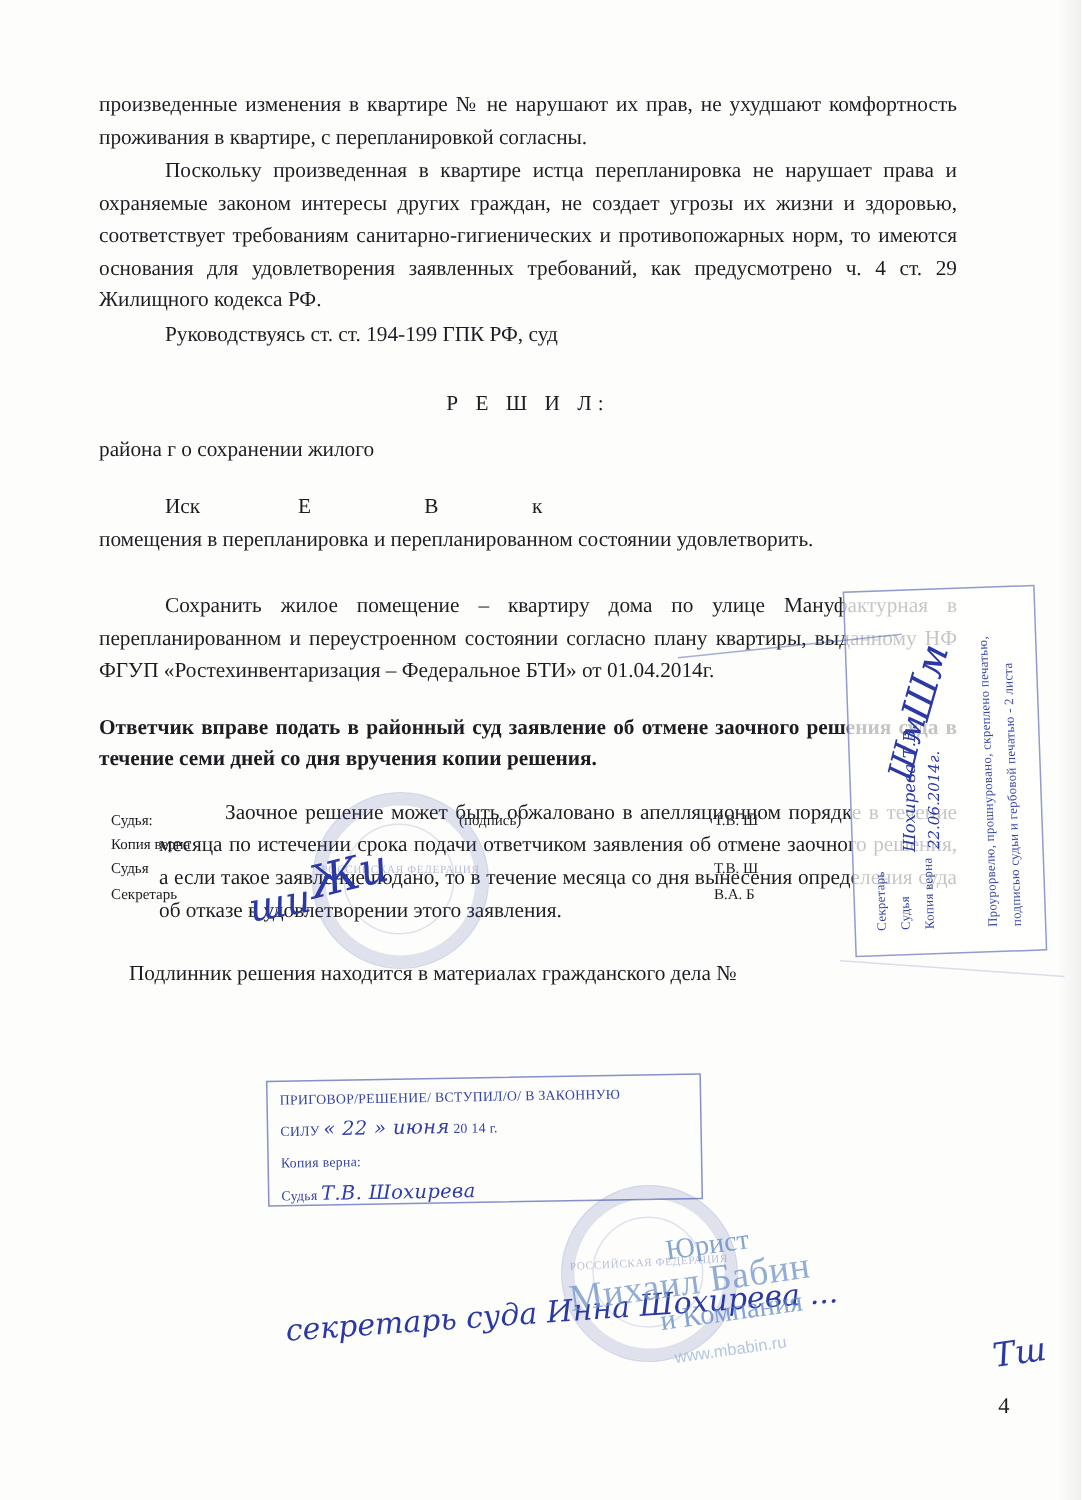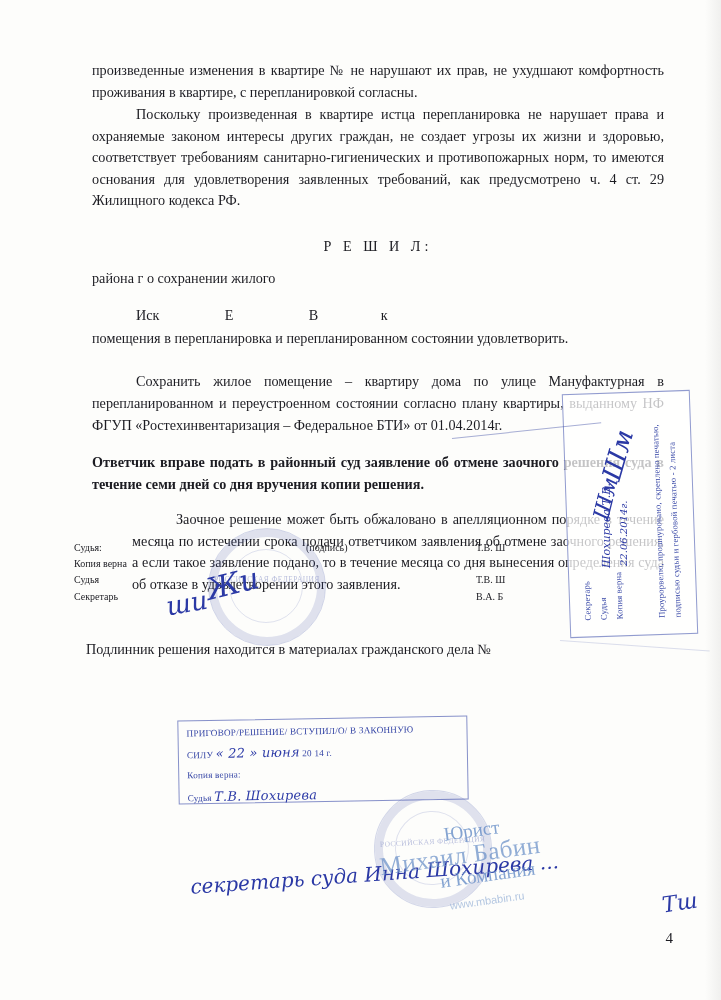--- a/index.html
+++ b/index.html
@@ -12,21 +12,21 @@
   }
   .page {
     position: relative;
     width: 721px;
     height: 1000px;
     background: #fdfdfb;
     overflow: hidden;
   }
   .doc-body {
     position: absolute;
-    left: 92px;
+    left: 66px;
     top: 60px;
     width: 572px;
     font-size: 14.2px;
     line-height: 1.52;
     color: #1c1c22;
     text-align: justify;
   }
   .p {
     margin: 0 0 1px 0;
     text-align: justify;
@@ -231,20 +231,21 @@
 <body>
 
 <div class="page">
 
   <div class="doc-body">
 
     <div class="p">произведенные изменения в квартире №        не нарушают их прав, не ухудшают комфортность проживания в квартире, с перепланировкой согласны.</div>
 
     <div class="p indent">Поскольку произведенная в квартире истца перепланировка не нарушает права и охраняемые законом интересы других граждан, не создает угрозы их жизни и здоровью, соответствует требованиям санитарно-гигиенических и противопожарных норм, то имеются основания для удовлетворения заявленных требований, как предусмотрено ч. 4 ст. 29 Жилищного кодекса РФ.</div>
 
+    <div class="p indent">Руководствуясь ст. ст. 194-199 ГПК РФ, суд</div>
 
     <div class="resolved-line">
       <span class="spaced">Р Е Ш И Л:</span>
     </div>
 
     <div class="p">района г                                                    о сохранении жилого</div>
 
     <div class="p claim-row">
       <span>Иск</span>
       <span class="nm1">Е</span>

